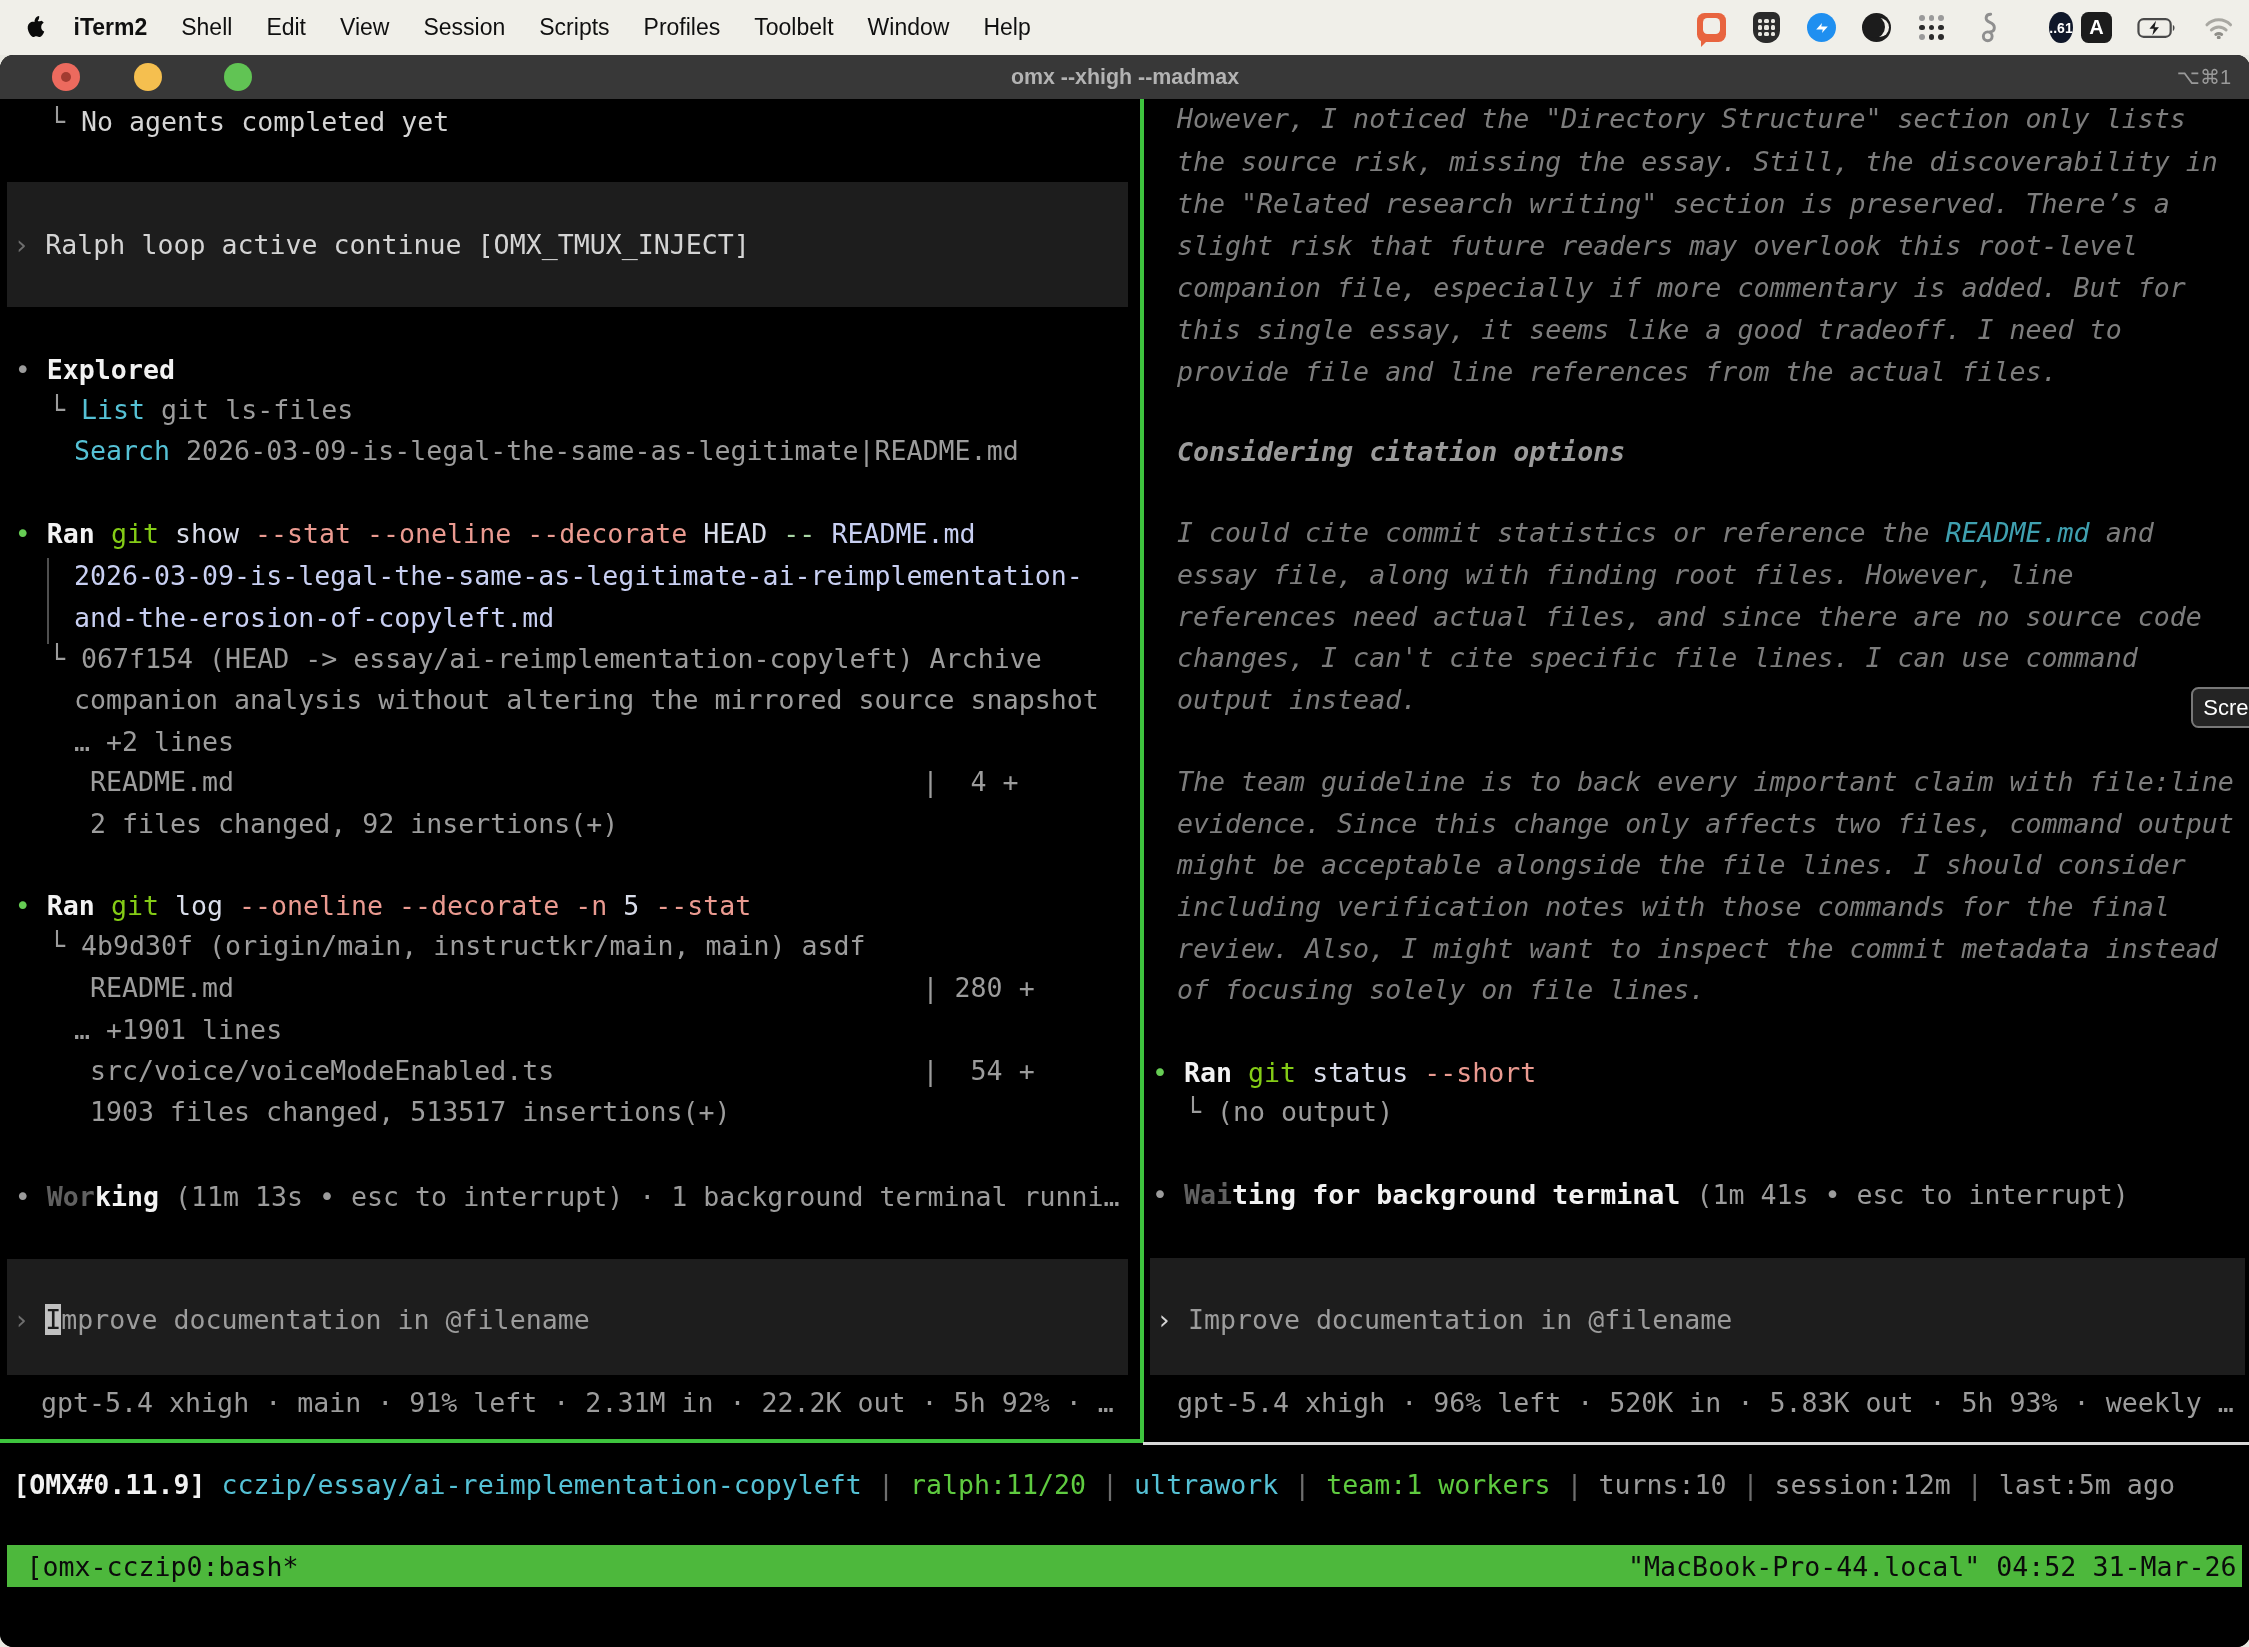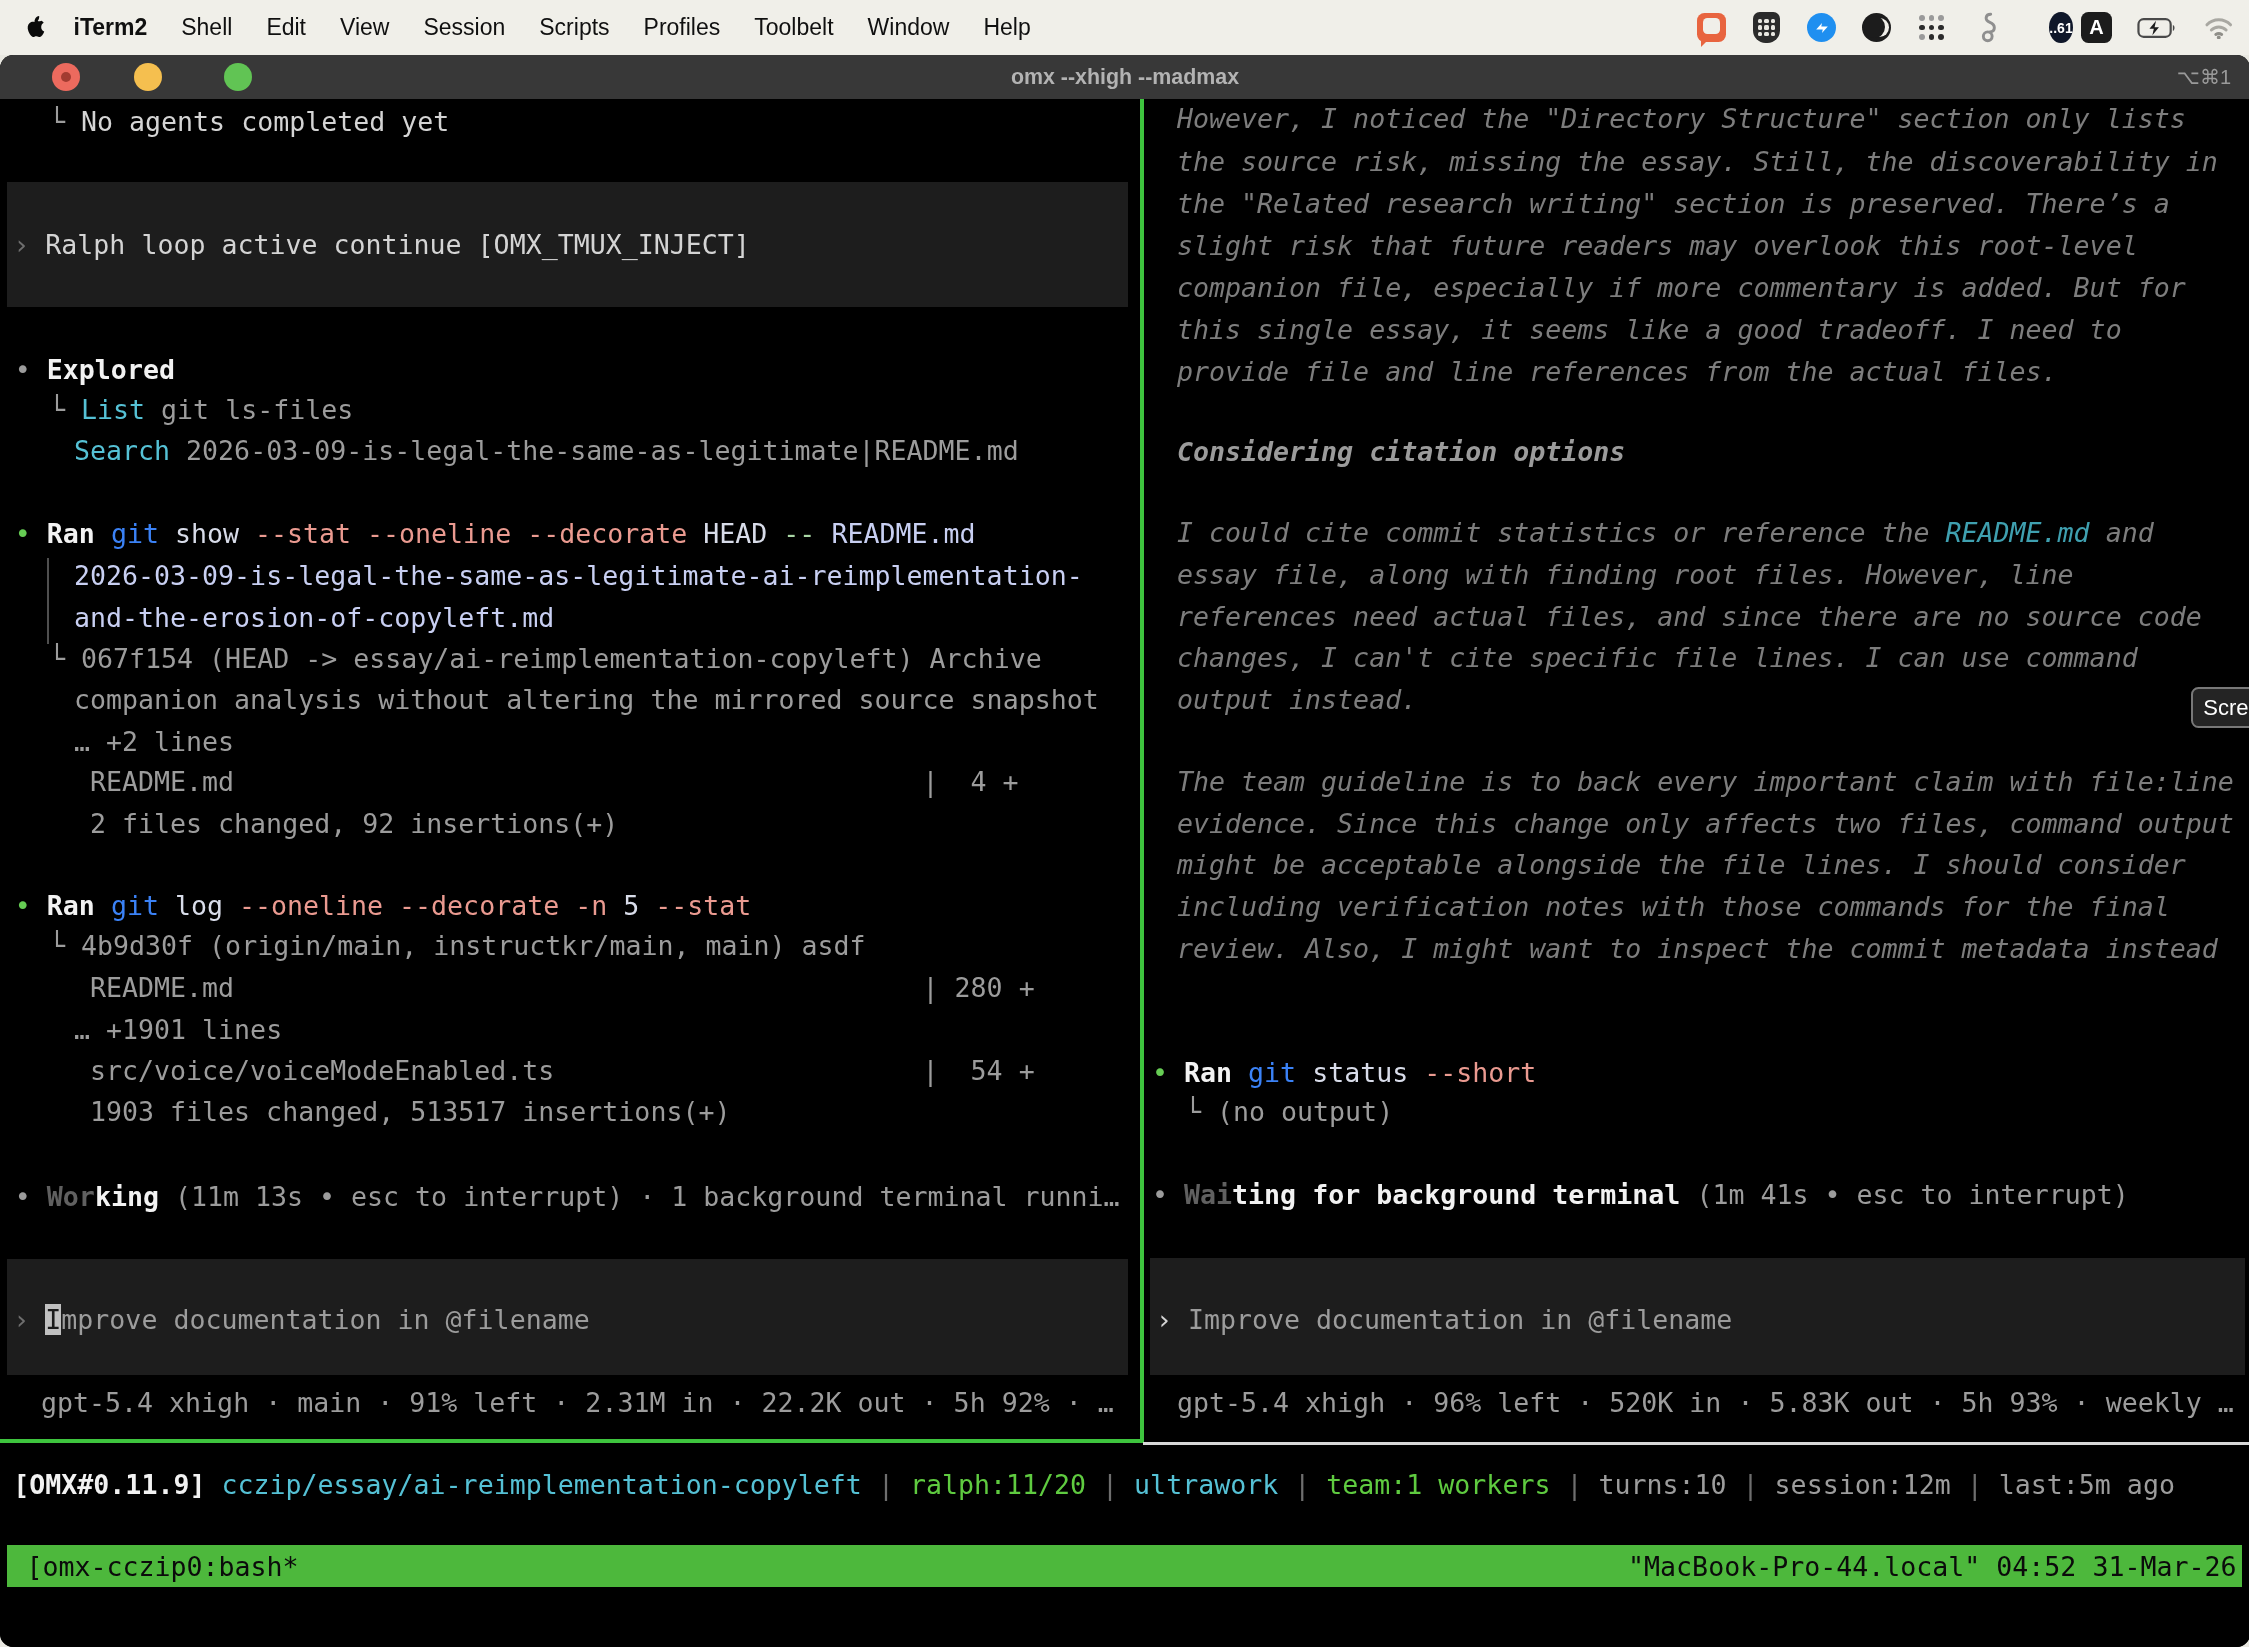--- a/index.html
+++ b/index.html
@@ -60,21 +60,21 @@
            font-family:"DejaVu Sans Mono",monospace;font-size:26.6px;display:flex;align-items:center;}
   .tmuxbar .tleft{margin-left:19px;white-space:pre;}
   .tmuxbar .tright{margin-left:auto;margin-right:5.9px;white-space:pre;}
   
   .sg-g{color:#9c9c9c}
   .sg-lg{color:#d4d4d4}
   .sg-d{color:#6e6e6e}
   .sg-w{color:#f2f2f2;font-weight:700}
   .sg-db{color:#606060;font-weight:700}
   .sg-c{color:#55c1d5}
-  .sg-b{color:#3b82f6}
+  .sg-b{color:#84cc16}
   .sg-p{color:#ea9a90}
   .sg-m{color:#a9d7a5}
   .sg-a{color:#d8dce9}
   .sg-l{color:#c8cff2}
   .sg-gb{color:#66cd54}
   .sg-gn{color:#5fcb40}
   .sg-i{color:#7d7d7d;font-style:italic}
   .sg-ib{color:#9b9b9b;font-style:italic;font-weight:700}
   .sg-it{color:#3fa0b0;font-style:italic}
   .sg-cur{background:#c0c0c0;color:#1a1a1a}
@@ -232,20 +232,21 @@
       <div class="tl" style="left: 1177px; top: 418px;"><span class="sg-i">I could cite commit statistics or reference the </span><span class="sg-it">README.md</span><span class="sg-i"> and</span></div>
       <div class="tl" style="left: 1177px; top: 460px;"><span class="sg-i">essay file, along with finding root files. However, line</span></div>
       <div class="tl" style="left: 1177px; top: 502px;"><span class="sg-i">references need actual files, and since there are no source code</span></div>
       <div class="tl" style="left: 1177px; top: 543px;"><span class="sg-i">changes, I can't cite specific file lines. I can use command</span></div>
       <div class="tl" style="left: 1177px; top: 585px;"><span class="sg-i">output instead.</span></div>
       <div class="tl" style="left: 1177px; top: 709px;"><span class="sg-i">evidence. Since this change only affects two files, command output</span></div>
       <div class="tl" style="left: 1177px; top: 667px;"><span class="sg-i">The team guideline is to back every important claim with file:line</span></div>
       <div class="tl" style="left: 1177px; top: 792px;"><span class="sg-i">including verification notes with those commands for the final</span></div>
       <div class="tl" style="left: 1177px; top: 750px;"><span class="sg-i">might be acceptable alongside the file lines. I should consider</span></div>
       <div class="tl" style="left: 1177px; top: 834px;"><span class="sg-i">review. Also, I might want to inspect the commit metadata instead</span></div>
+      <div class="tl" style="left: 1177px; top: 875px;"><span class="sg-i">of focusing solely on file lines.</span></div>
       <div class="tl" style="left: 1152px; top: 958px;"><span class="sg-gb">• </span><span class="sg-w">Ran </span><span class="sg-b">git </span><span class="sg-a">status </span><span class="sg-p">--short</span></div>
       <div class="tl" style="left: 1185px; top: 997px;"><span class="sg-g">└ (no output)</span></div>
       <div class="tl" style="left: 1152px; top: 1080px;"><span class="sg-g">• </span><span class="sg-db">Wai</span><span class="sg-w">ting for background terminal</span><span class="sg-g"> (1m 41s • esc to interrupt)</span></div>
       <div class="tl" style="left: 1177px; top: 1288px;"><span class="sg-g">gpt-5.4 xhigh · 96% left · 520K in · 5.83K out · 5h 93% · weekly …</span></div>
       <div class="tbox" style="left: 1150px; top: 1159px; width: 1095px; height: 117px;">
         <div class="tl" style="left: 5.9px; top: 46px;"><span class="sg-lg">› </span><span class="sg-g">Improve documentation in @filename</span></div>
       </div>
       <div class="tl" style="left: 13.3px; top: 1370px;"><span class="sg-w">[OMX#0.11.9]</span><span class="sg-g"> </span><span class="sg-c">cczip/essay/ai-reimplementation-copyleft</span><span class="sg-d"> | </span><span class="sg-gn">ralph:11/20</span><span class="sg-d"> | </span><span class="sg-c">ultrawork</span><span class="sg-d"> | </span><span class="sg-gn">team:1 workers</span><span class="sg-d"> | </span><span class="sg-g">turns:10</span><span class="sg-d"> | </span><span class="sg-g">session:12m</span><span class="sg-d"> | </span><span class="sg-g">last:5m ago</span></div>
     </div>
 

